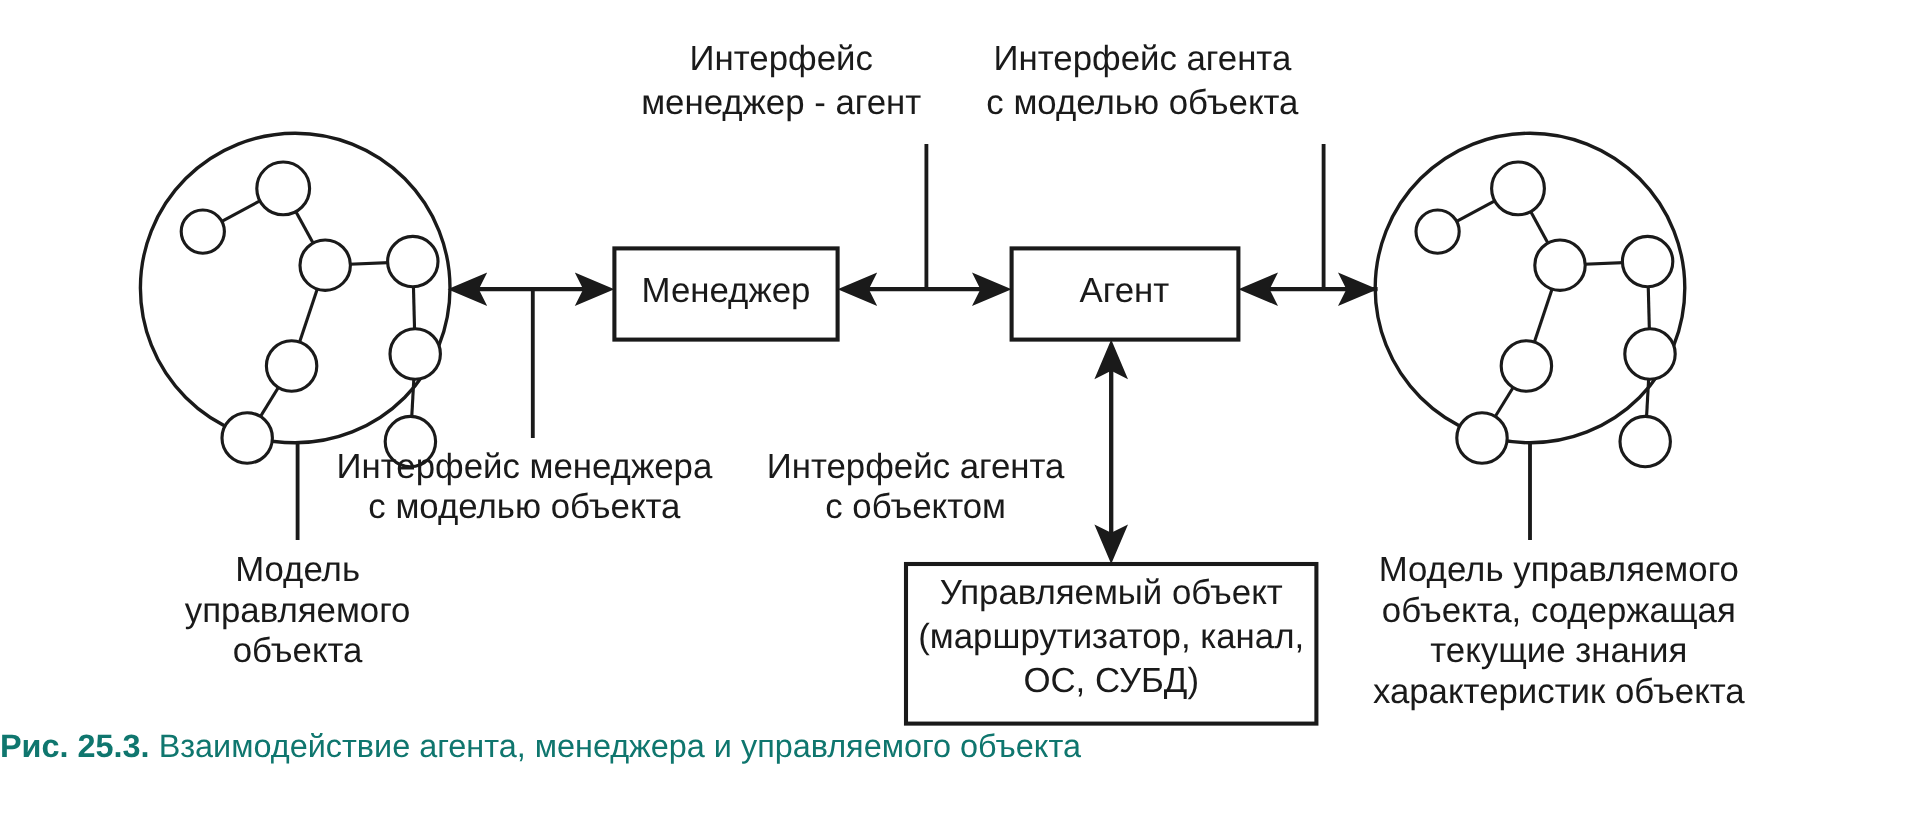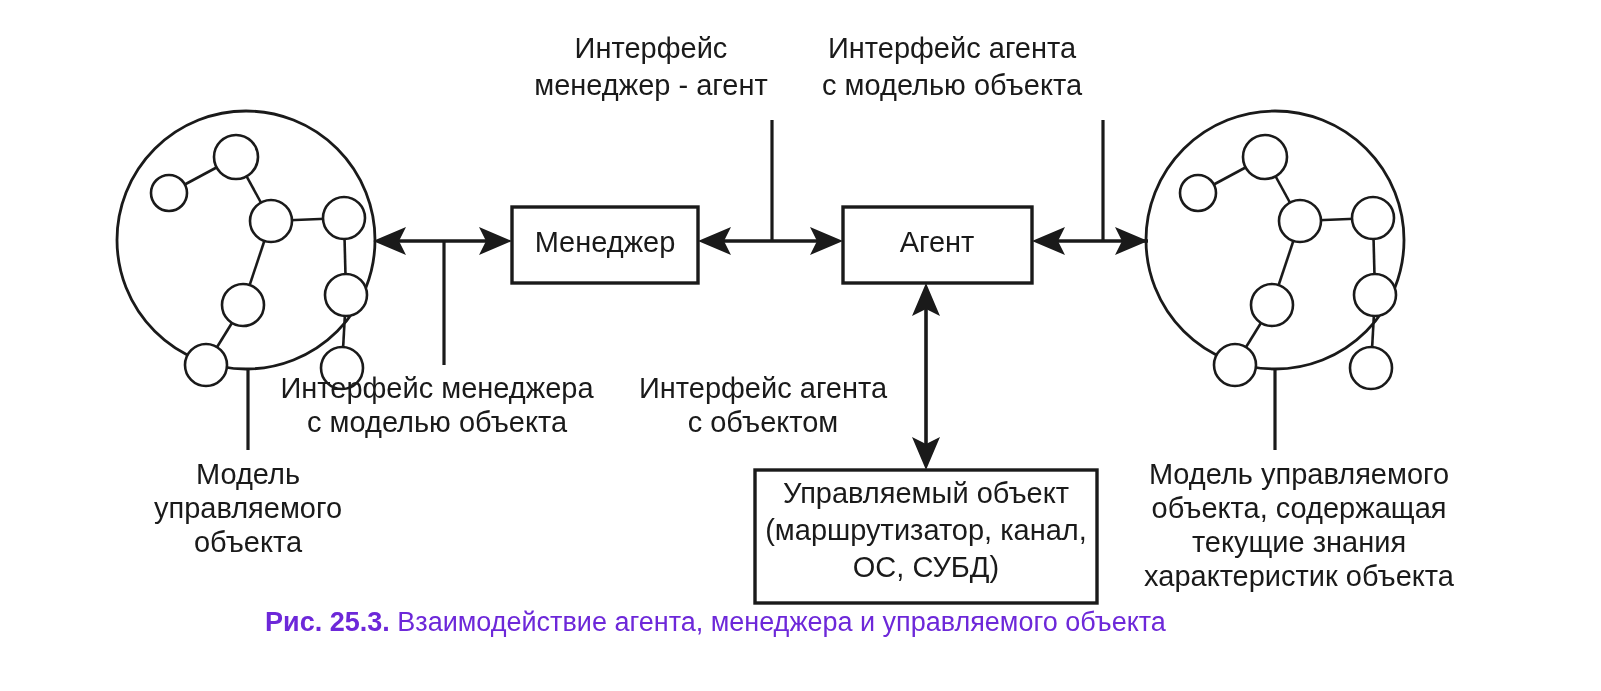--- a/index.html
+++ b/index.html
@@ -35,24 +35,24 @@
   .dg-text-box {
     font-family: "Liberation Sans", sans-serif;
     font-size: 29px;
     fill: #1a1a1a;
   }
   .caption-wrap {
     position: absolute;
     left: 0;
     top: 607px;
     width: 1431px;
-    text-align: center;
+    text-align: left;
     font-size: 27px;
     font-family: "Liberation Sans", sans-serif;
-    color: #6d28d9;
+    color: #0f766e;
     white-space: nowrap;
   }
   .caption-wrap .cap-num {
     font-weight: bold;
   }
   .node-circle {
     fill: #ffffff;
     stroke: #1a1a1a;
     stroke-width: 2.6;
   }

